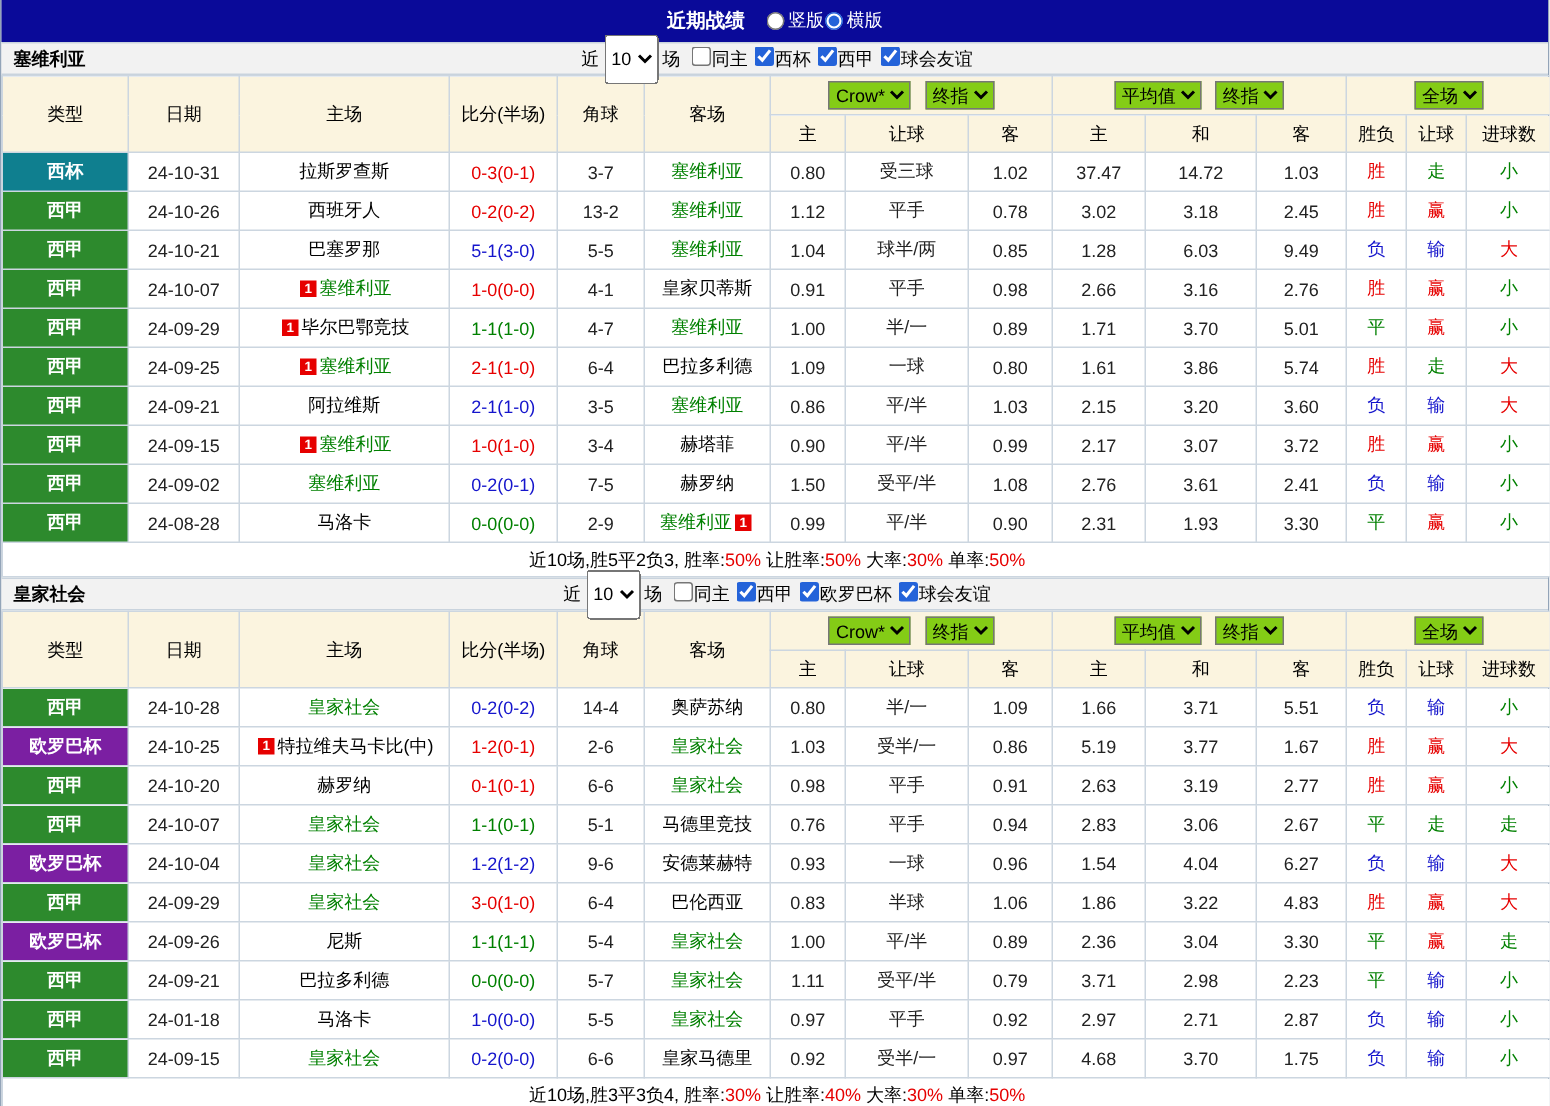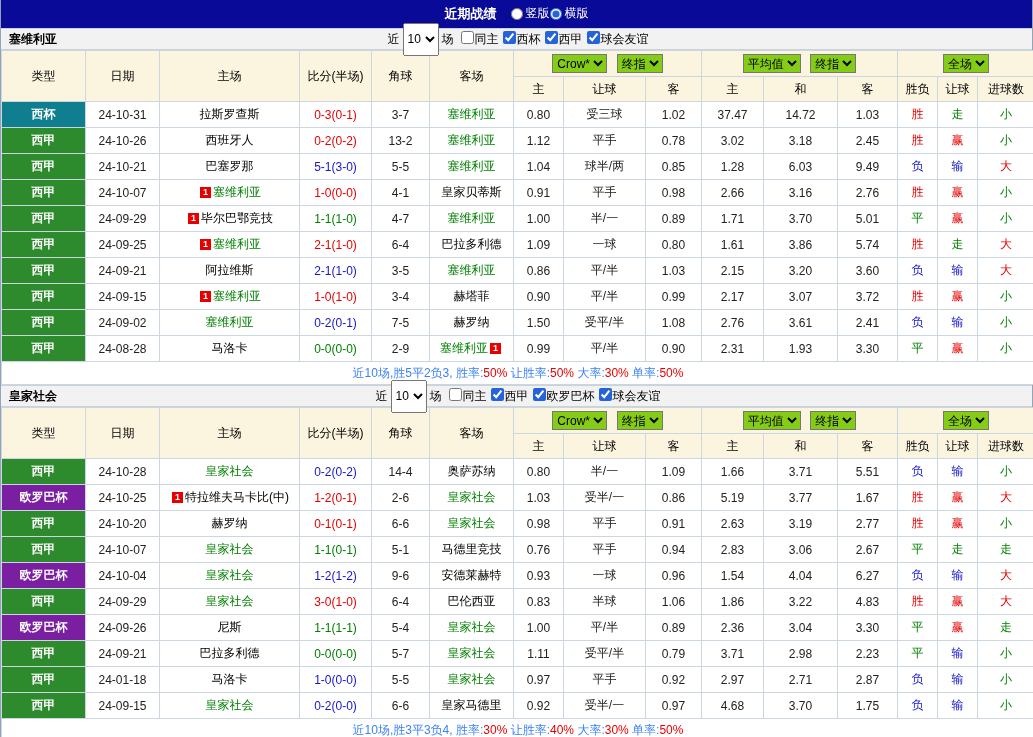--- a/index.html
+++ b/index.html
@@ -55,21 +55,21 @@
   .focal  { color: #008000; }
   .red1 {
     display: inline-block; background: #e60000; color: #fff;
     width: 11px; height: 11px; line-height: 11px; font-size: 9px; font-weight: bold;
     margin: 0 2px; vertical-align: 1px;
   }
   .res-r { color: #e60000; }
   .res-g { color: #008000; }
   .res-b { color: #1515cc; }
   .sum-red { color: #e60000; }
-  .sum-black { color: #3b82f6; }
+  .sum-black { color: #000000; }
 </style>
 </head>
 <body>
 
 <div class="page">
 
   <div class="topbar">
     <span class="title">近期战绩</span>
     <span id="layout-radios"><label class="radio">
           <input type="radio" name="layout" style="">

